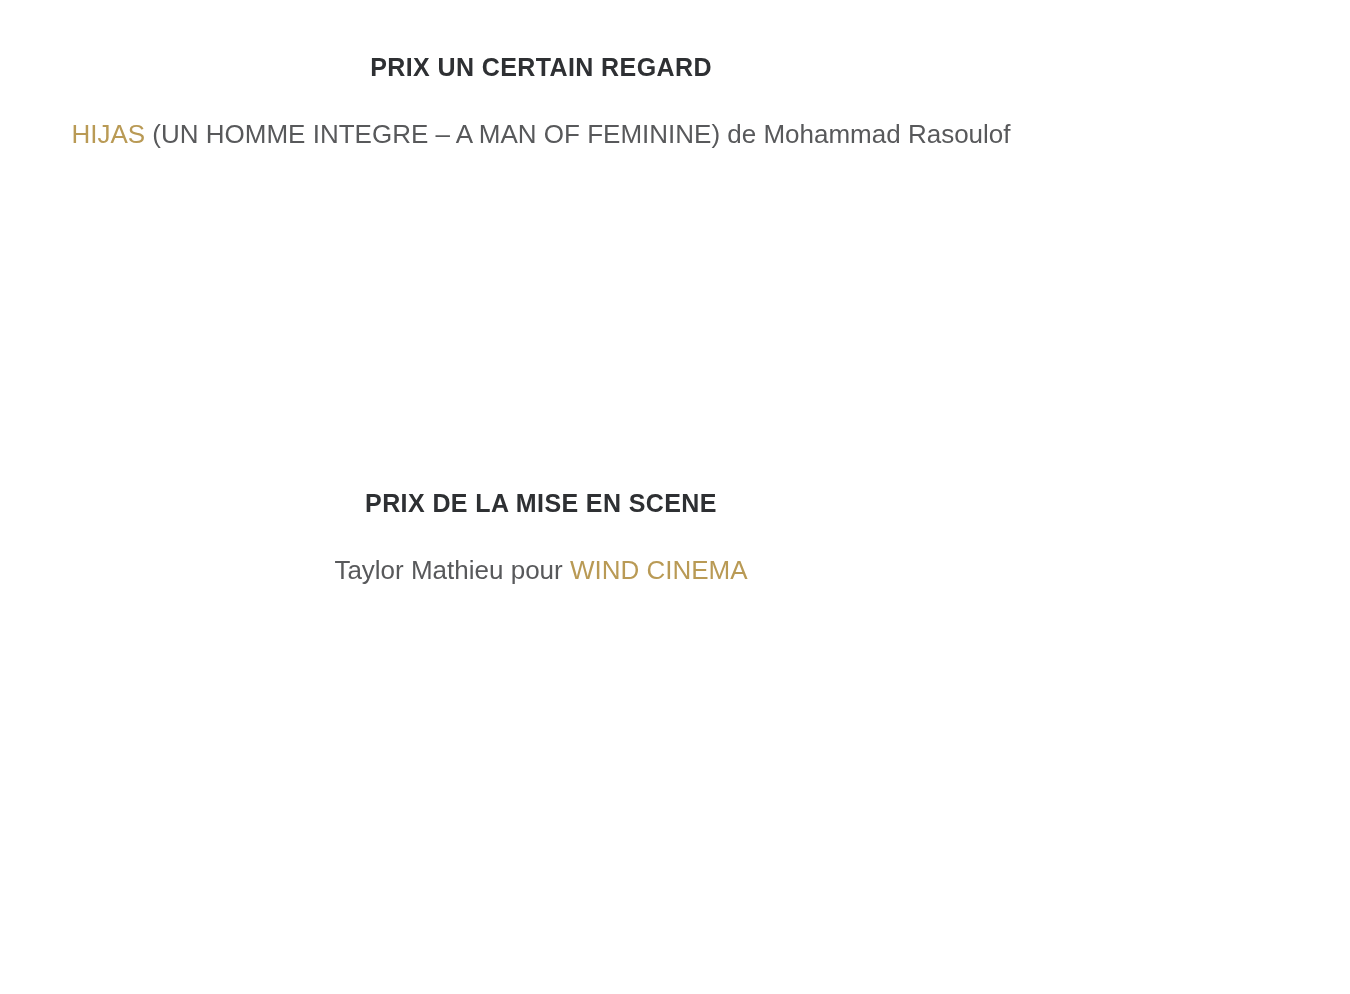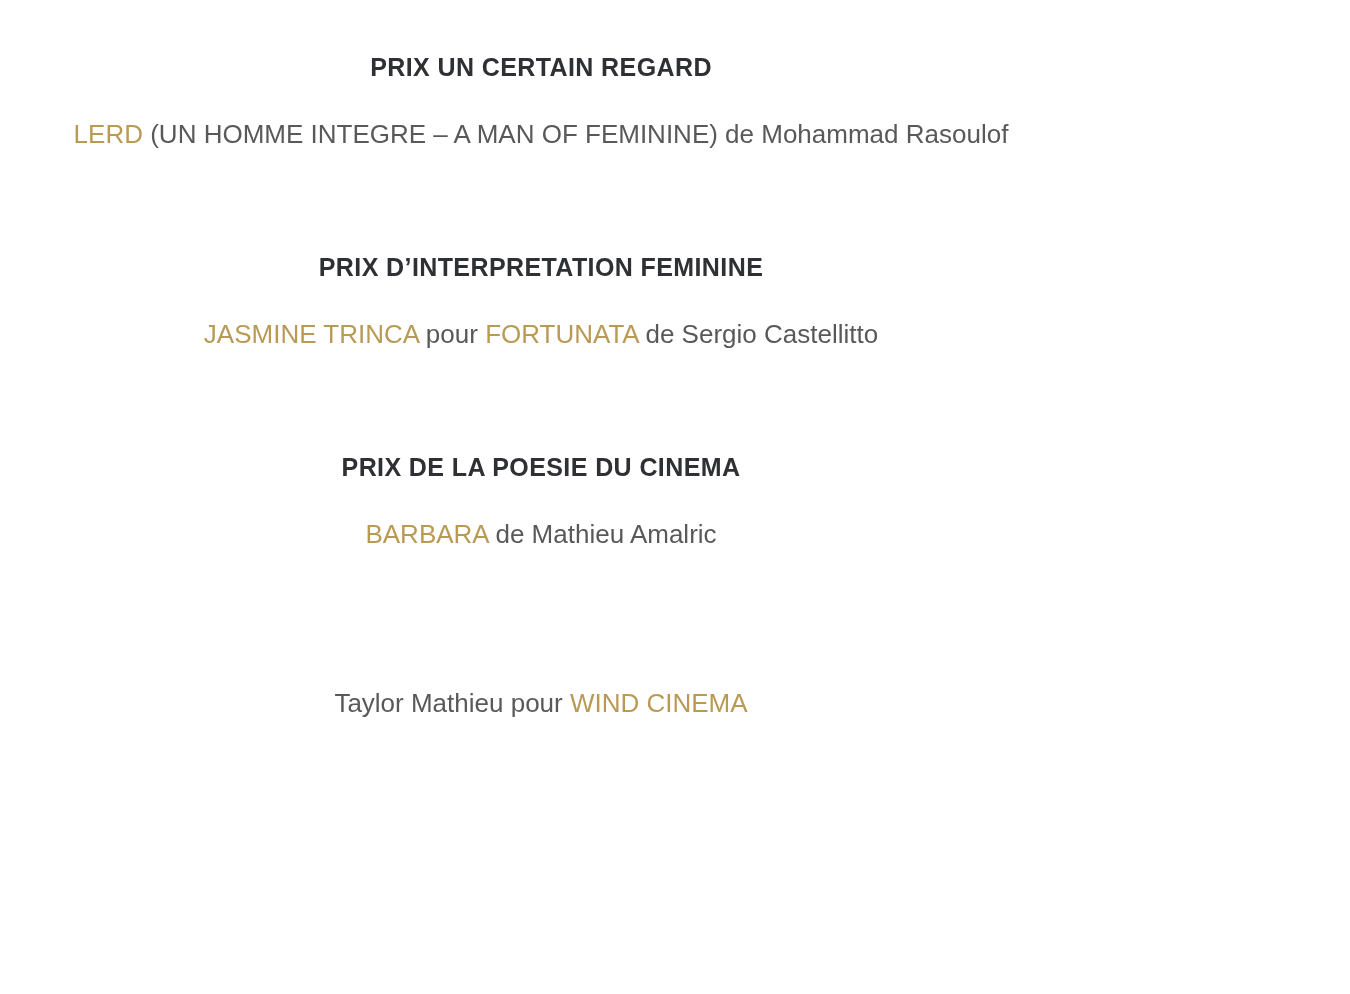--- a/index.html
+++ b/index.html
@@ -45,34 +45,28 @@
   .sp-block { height: 100px; }
 </style>
 </head>
 <body>
 
 <div class="page">
   <div id="awards-container">
       <div class="award">
         <p class="award-title">PRIX UN CERTAIN REGARD</p>
         <div class="sp-title-to-line"></div>
-        <p class="award-line"><span class="gold">LERD</span><span> (UN HOMME INTEGRE – A MAN OF FEMININE) de Mohammad Rasoulof</span></p>
+        <p class="award-line"><span class="gold">HIJAS</span><span> (UN HOMME INTEGRE – A MAN OF FEMININE) de Mohammad Rasoulof</span></p>
+      </div>
+      <div class="sp-block"></div>
+      <div class="sp-block"></div>
+      <div class="award">
+        <div class="sp-title-to-line"></div>
       </div>
       <div class="sp-block"></div>
       <div class="award">
-        <p class="award-title">PRIX D’INTERPRETATION FEMININE</p>
-        <div class="sp-title-to-line"></div>
-        <p class="award-line"><span class="gold">JASMINE TRINCA</span><span> pour </span><span class="gold">FORTUNATA</span><span> de Sergio Castellitto</span></p>
-      </div>
-      <div class="sp-block"></div>
-      <div class="award">
-        <p class="award-title">PRIX DE LA POESIE DU CINEMA</p>
-        <div class="sp-title-to-line"></div>
-        <p class="award-line"><span class="gold">BARBARA</span><span> de Mathieu Amalric</span></p>
-      </div>
-      <div class="sp-block"></div>
-      <div class="award">
+        <p class="award-title">PRIX DE LA MISE EN SCENE</p>
         <div class="sp-title-to-line"></div>
         <p class="award-line"><span>Taylor Mathieu pour </span><span class="gold">WIND CINEMA</span></p>
       </div>
       <div class="sp-block"></div>
     </div>
 </div>
 
 </body></html>

